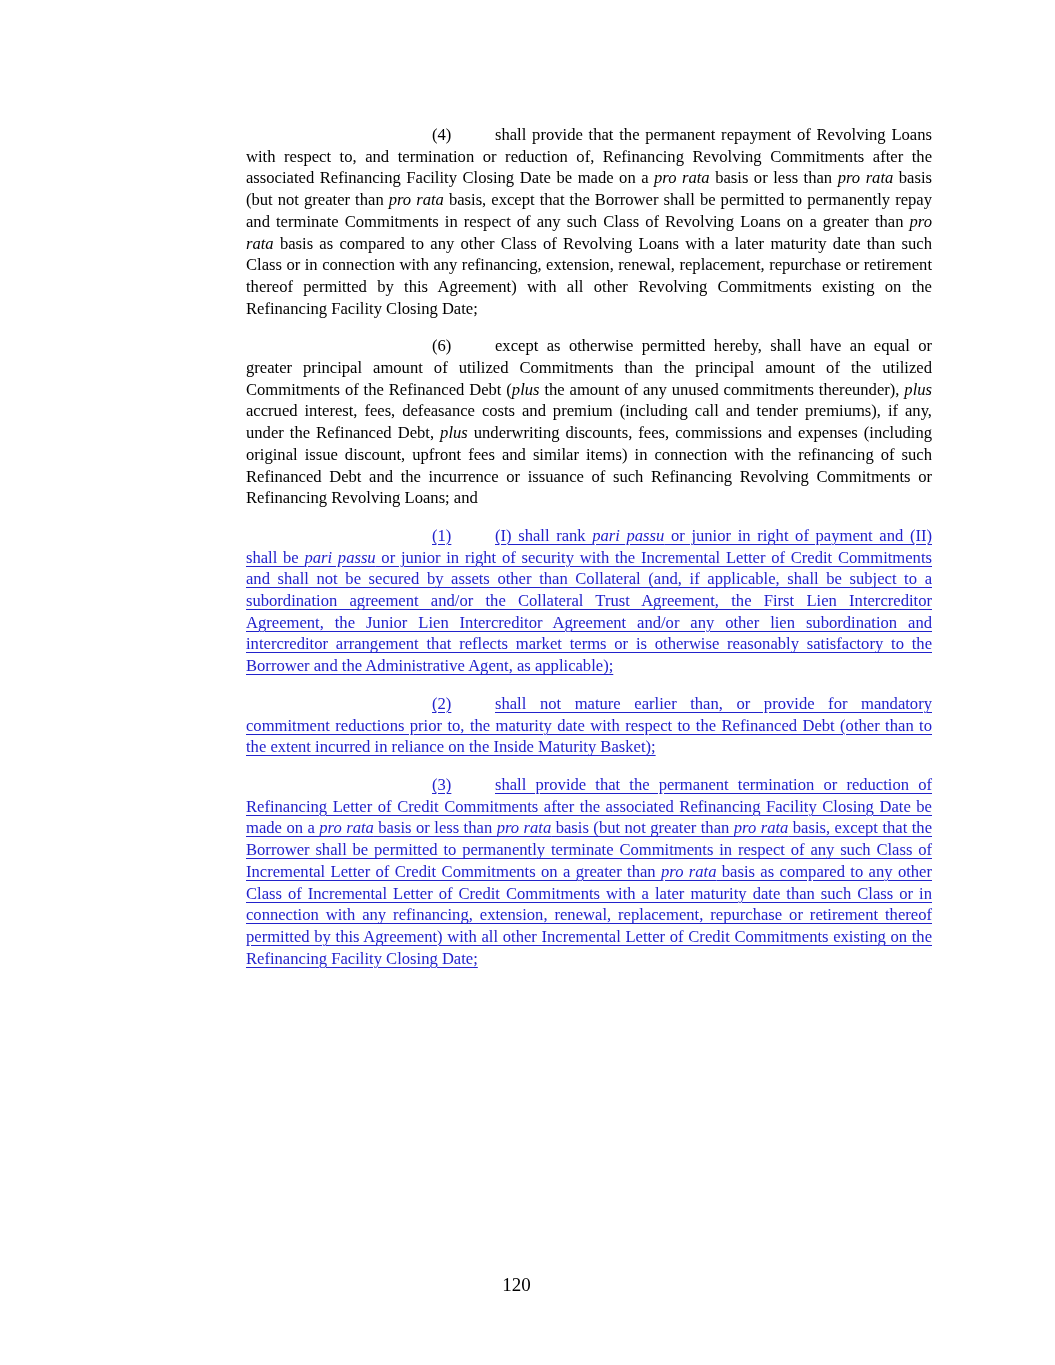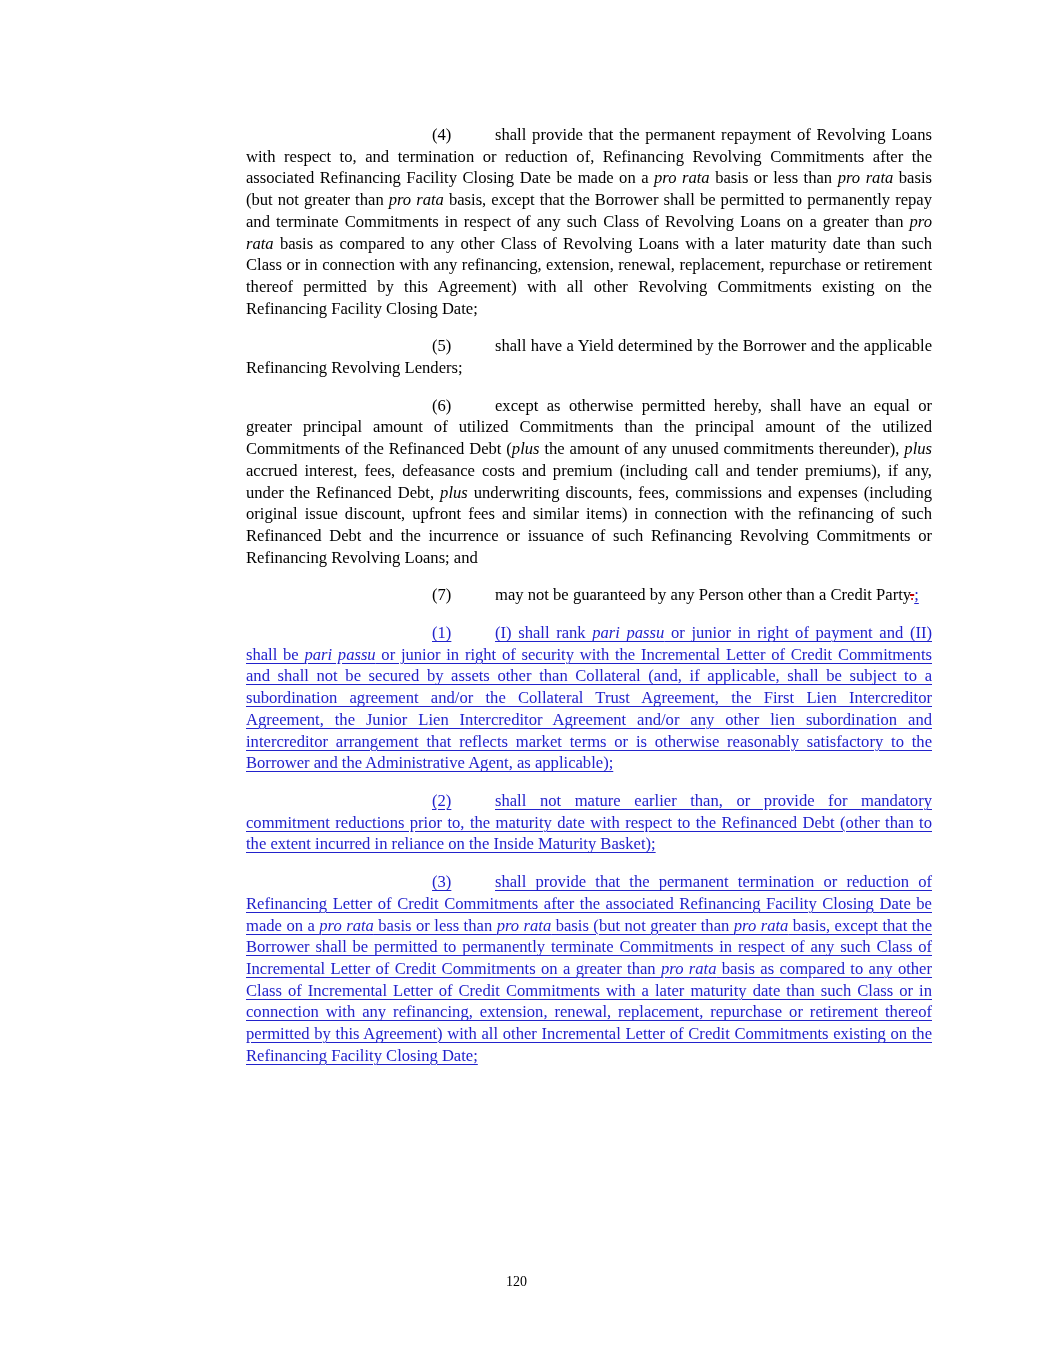--- a/index.html
+++ b/index.html
@@ -39,31 +39,29 @@
   .run-ins { color: var(--ins, #2222cc); }
   .run-del {
     color: var(--del, #c00000);
     text-decoration: line-through;
     text-decoration-thickness: 1.5px;
   }
   .footer {
     position: absolute;
     left: 0; top: 1274px; width: 100%;
     text-align: center;
-    font-size: 14px;
+    font-size: 19px;
     color: var(--text, #000000);
   }
 </style>
 </head>
 <body>
 
 <div class="page">
   <div class="doc">
       <p class="para"><span class="label"><span class="label-text">(4)</span></span><span class="run">shall provide that the permanent repayment of Revolving Loans with respect to, and termination or reduction of, Refinancing Revolving Commitments after the associated Refinancing Facility Closing Date be made on a </span><span class="run run-it">pro rata</span><span class="run"> basis or less than </span><span class="run run-it">pro rata</span><span class="run"> basis (but not greater than </span><span class="run run-it">pro rata</span><span class="run"> basis, except that the Borrower shall be permitted to permanently repay and terminate Commitments in respect of any such Class of Revolving Loans on a greater than </span><span class="run run-it">pro rata</span><span class="run"> basis as compared to any other Class of Revolving Loans with a later maturity date than such Class or in connection with any refinancing, extension, renewal, replacement, repurchase or retirement thereof permitted by this Agreement) with all other Revolving Commitments existing on the Refinancing Facility Closing Date;</span></p>
-      <p class="para"><span class="label"><span class="label-text">(5)</span></span><span class="run">shall have a Yield determined by the Borrower and the applicable Refinancing Revolving Lenders;</span></p>
       <p class="para"><span class="label"><span class="label-text">(6)</span></span><span class="run">except as otherwise permitted hereby, shall have an equal or greater principal amount of utilized Commitments than the principal amount of the utilized Commitments of the Refinanced Debt (</span><span class="run run-it">plus</span><span class="run"> the amount of any unused commitments thereunder), </span><span class="run run-it">plus</span><span class="run"> accrued interest, fees, defeasance costs and premium (including call and tender premiums), if any, under the Refinanced Debt, </span><span class="run run-it">plus</span><span class="run"> underwriting discounts, fees, commissions and expenses (including original issue discount, upfront fees and similar items) in connection with the refinancing of such Refinanced Debt and the incurrence or issuance of such Refinancing Revolving Commitments or Refinancing Revolving Loans; and</span></p>
-      <p class="para"><span class="label"><span class="label-text">(7)</span></span><span class="run">may not be guaranteed by any Person other than a Credit Party</span><span class="run run-del">.</span><span class="run run-ins">;</span></p>
       <p class="para ins-para"><span class="label"><span class="label-text">(1)</span></span><span class="run">(I) shall rank </span><span class="run run-it">pari passu</span><span class="run"> or junior in right of payment and (II) shall be </span><span class="run run-it">pari passu</span><span class="run"> or junior in right of security with the Incremental Letter of Credit Commitments and shall not be secured by assets other than Collateral (and, if applicable, shall be subject to a subordination agreement and/or the Collateral Trust Agreement, the First Lien Intercreditor Agreement, the Junior Lien Intercreditor Agreement and/or any other lien subordination and intercreditor arrangement that reflects market terms or is otherwise reasonably satisfactory to the Borrower and the Administrative Agent, as applicable);</span></p>
       <p class="para ins-para"><span class="label"><span class="label-text">(2)</span></span><span class="run">shall not mature earlier than, or provide for mandatory commitment reductions prior to, the maturity date with respect to the Refinanced Debt (other than to the extent incurred in reliance on the Inside Maturity Basket);</span></p>
       <p class="para ins-para"><span class="label"><span class="label-text">(3)</span></span><span class="run">shall provide that the permanent termination or reduction of Refinancing Letter of Credit Commitments after the associated Refinancing Facility Closing Date be made on a </span><span class="run run-it">pro rata</span><span class="run"> basis or less than </span><span class="run run-it">pro rata</span><span class="run"> basis (but not greater than </span><span class="run run-it">pro rata</span><span class="run"> basis, except that the Borrower shall be permitted to permanently terminate Commitments in respect of any such Class of Incremental Letter of Credit Commitments on a greater than </span><span class="run run-it">pro rata</span><span class="run"> basis as compared to any other Class of Incremental Letter of Credit Commitments with a later maturity date than such Class or in connection with any refinancing, extension, renewal, replacement, repurchase or retirement thereof permitted by this Agreement) with all other Incremental Letter of Credit Commitments existing on the Refinancing Facility Closing Date;</span></p>
     </div>
   <div class="footer">120</div>
 </div>
 
 </body></html>

